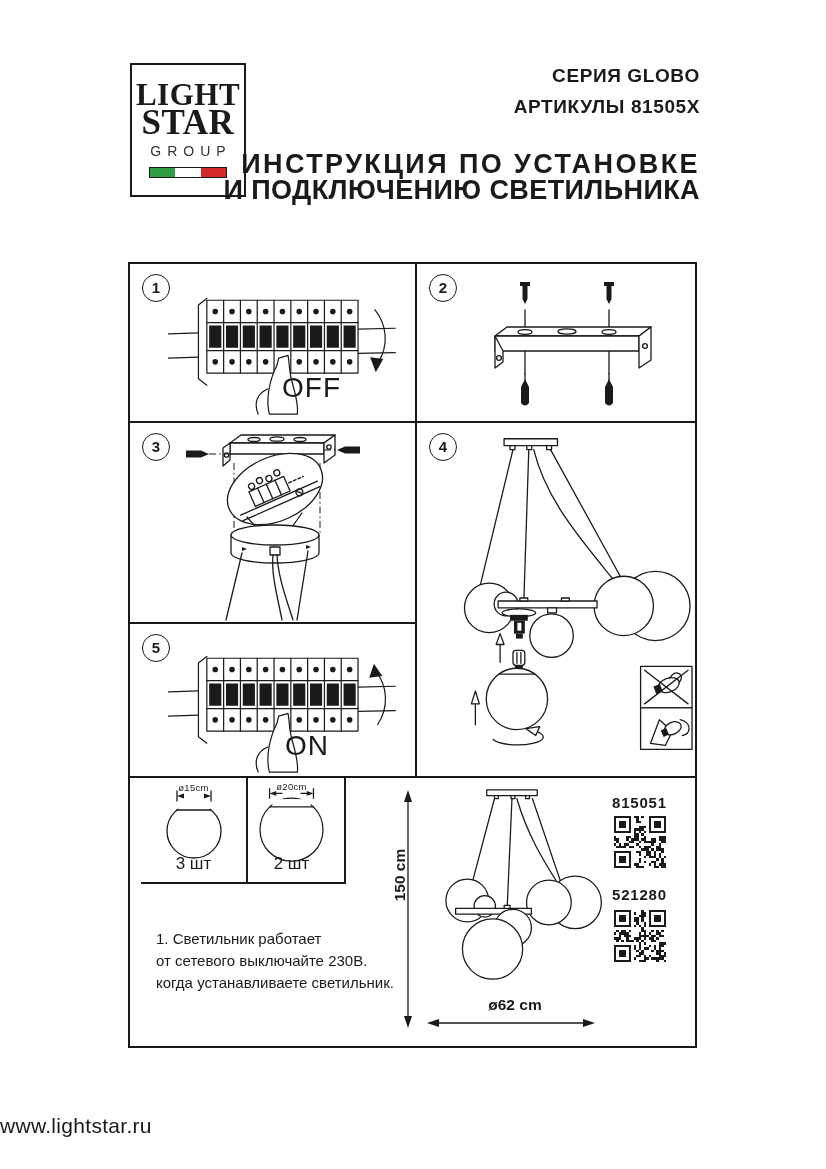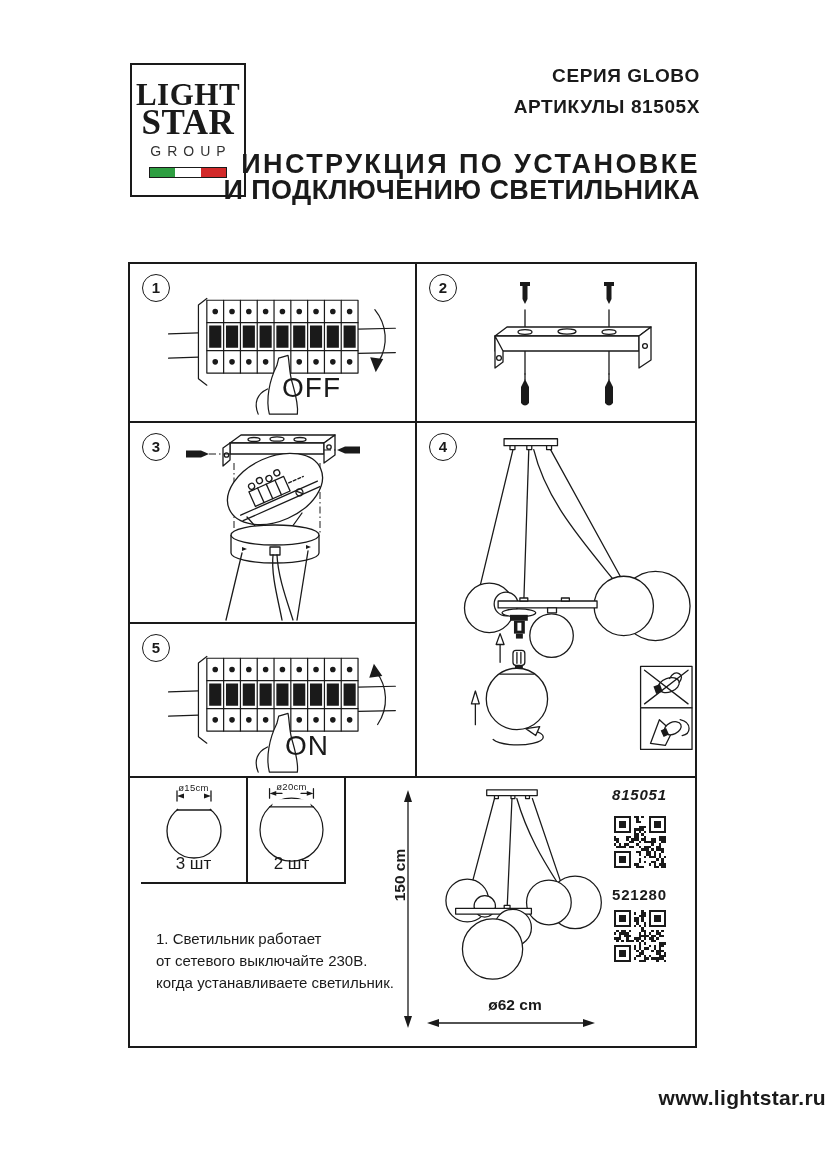--- a/index.html
+++ b/index.html
@@ -32,21 +32,21 @@
   .badge{position:absolute;left:12px;top:10px;width:28px;height:28px;border:1.8px solid #1a1a1a;
          border-radius:50%;text-align:center;line-height:26px;font-size:15px;font-weight:bold;box-sizing:border-box;}
   .switch-label{position:absolute;font-size:28px;font-weight:normal;letter-spacing:1px;}
   .cell{position:absolute;border-right:2px solid #1a1a1a;border-bottom:2px solid #1a1a1a;box-sizing:border-box;}
   .dim-small{position:absolute;width:100%;text-align:center;font-size:9.5px;letter-spacing:.3px;}
   .count-label{position:absolute;width:100%;text-align:center;font-size:17px;}
   #notes{left:26px;top:150px;font-size:15px;line-height:22px;}
   .dim-label{font-size:15.5px;font-weight:bold;}
   .article{position:absolute;font-size:15px;font-weight:bold;letter-spacing:.8px;}
   .qr{position:absolute;width:52px;height:52px;}
-  #footer{top:1086px;width:100%;text-align:right;font-size:21px;font-weight:bold;letter-spacing:.3px;}
+  #footer{top:1114px;width:100%;text-align:left;font-size:21px;font-weight:normal;letter-spacing:.3px;}
 </style>
 </head>
 <body>
 
 <div id="page">
 
   <div id="logo" class="abs">
     <div class="logo-word" id="logo-l1">LIGHT</div>
     <div class="logo-word" id="logo-l2">STAR</div>
     <div id="logo-l3">GROUP</div>
@@ -331,21 +331,21 @@
         <circle class="wh" cx="76" cy="172" r="31"></circle>
       </svg>
 
       <div class="abs dim-label" style="left:330px;top:218px;width:110px;text-align:center;">ø62 cm</div>
       <svg class="abs" style="left:295px;top:238px;" width="172" height="14" viewBox="0 0 172 14">
         <line class="ln" x1="10" y1="7" x2="162" y2="7"></line>
         <polygon class="bk" points="14,3 14,11 2,7"></polygon>
         <polygon class="bk" points="158,3 158,11 170,7"></polygon>
       </svg>
 
-      <div class="article" style="left:482px;top:8px;font-style:italic;">815051</div>
+      <div class="article" style="left:482px;top:16px;">815051</div>
       <div class="qr" style="left:484px;top:38px;">
           <svg width="52" height="52" viewBox="0 0 21 21" shape-rendering="crispEdges">
             <rect width="21" height="21" fill="#fff"></rect>
             <rect x="0" y="0" width="1" height="1" fill="#1a1a1a"></rect>
             <rect x="1" y="0" width="1" height="1" fill="#1a1a1a"></rect>
             <rect x="2" y="0" width="1" height="1" fill="#1a1a1a"></rect>
             <rect x="3" y="0" width="1" height="1" fill="#1a1a1a"></rect>
             <rect x="4" y="0" width="1" height="1" fill="#1a1a1a"></rect>
             <rect x="5" y="0" width="1" height="1" fill="#1a1a1a"></rect>
             <rect x="6" y="0" width="1" height="1" fill="#1a1a1a"></rect>

